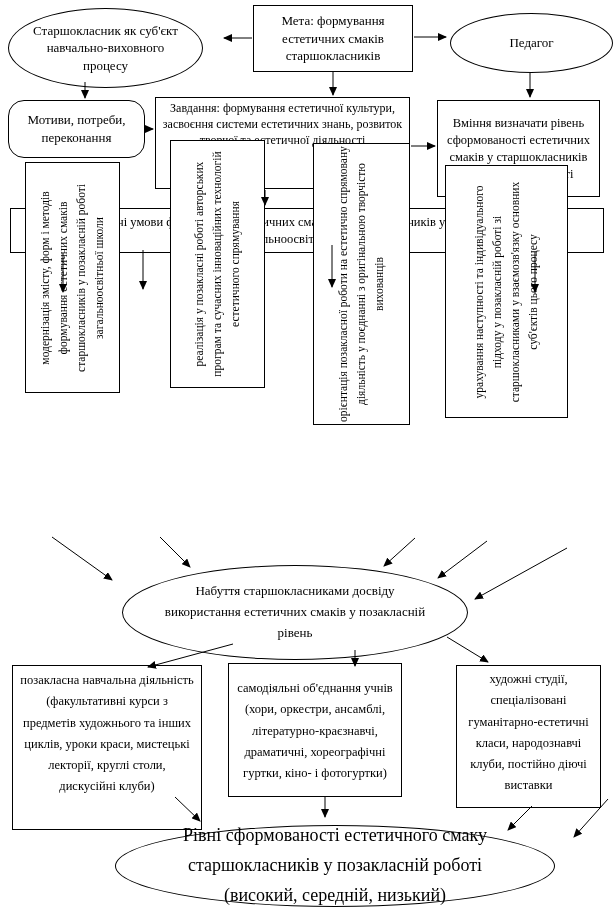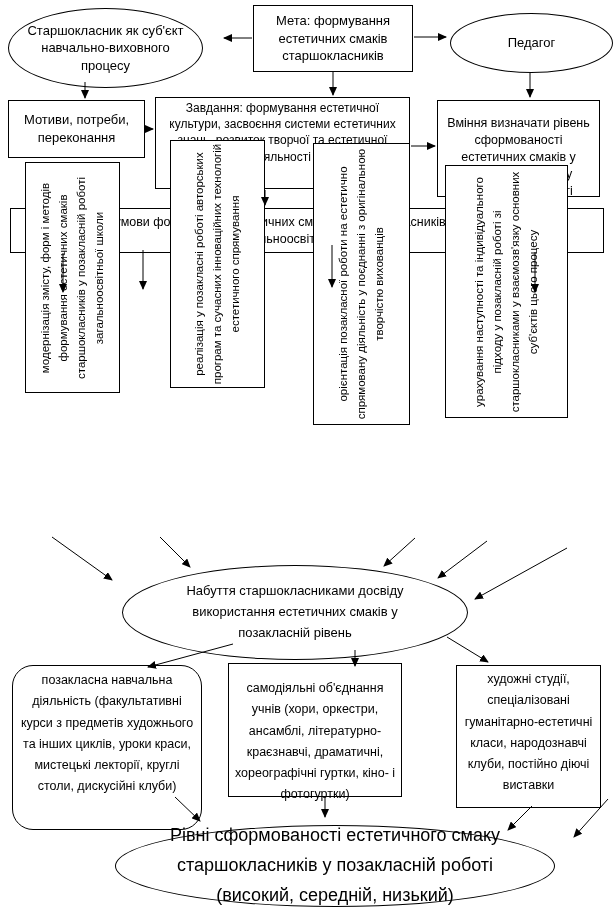--- a/index.html
+++ b/index.html
@@ -1,31 +1,31 @@
 <!DOCTYPE html>
 <html><head>
 <meta charset="utf-8">
 <style>
   html,body{margin:0;padding:0;background:#fff;}
   .page{
     position:relative;width:614px;height:910px;background:#fff;
-    font-family:Liberation Sans, sans-serif;color:#000;
+    font-family:Liberation Serif, serif;color:#000;
     overflow:hidden;
   }
   .node{position:absolute;box-sizing:border-box;display:flex;align-items:center;justify-content:center;text-align:center;line-height:1.35;}
   .rect{border:1px solid #000;background:transparent;}
   .ellipse{border:1px solid #000;border-radius:50%;background:transparent;}
 
   
   .student{left:8px;top:8px;width:195px;height:80px;font-size:13px;padding:0 14px;z-index:3;}
   .goal{left:253px;top:5px;width:160px;height:67px;font-size:13px;padding:0 6px;z-index:3;}
   .teacher{left:450px;top:13px;width:163px;height:60px;font-size:13px;z-index:3;}
 
   
-  .motives{left:8px;top:100px;width:137px;height:58px;font-size:13px;padding:0 0;z-index:1;}
+  .motives{left:8px;top:100px;width:137px;height:58px;font-size:13px;padding:0 0;z-index:1;border-radius:16px;}
   .tasks{left:155px;top:97px;width:255px;height:92px;font-size:12px;padding:2px 6px;align-items:flex-start;z-index:1;}
   .skills{left:437px;top:100px;width:163px;height:97px;font-size:12.5px;padding:14px 8px;align-items:flex-start;z-index:1;}
 
   
   .band{left:10px;top:208px;width:594px;height:45px;font-size:12.5px;padding:2px 10px;z-index:1;}
 
   
   .vbox{position:absolute;box-sizing:border-box;border:1px solid #000;background:#fff;z-index:2;}
   .v1{left:25px;top:162px;width:95px;height:231px;}
   .v2{left:170px;top:140px;width:95px;height:248px;}
@@ -36,21 +36,21 @@
          transform:translate(-50%,-50%) rotate(-90deg);}
   .v1 .vtext{width:225px;height:90px;}
   .v2 .vtext{width:242px;height:90px;}
   .v3 .vtext{width:276px;height:92px;}
   .v4 .vtext{width:247px;height:118px;}
 
   
   .experience{left:122px;top:565px;width:346px;height:95px;font-size:13px;padding:0 34px;line-height:1.6;z-index:3;overflow:visible;}
 
   
-  .form1{left:12px;top:665px;width:190px;height:165px;font-size:12.5px;line-height:1.7;padding:4px 6px;align-items:flex-start;overflow:visible;z-index:2;border-radius:21px;}
+  .form1{left:12px;top:665px;width:190px;height:165px;font-size:12.5px;line-height:1.7;padding:4px 6px;align-items:flex-start;overflow:visible;z-index:2;}
   .form2{left:228px;top:663px;width:174px;height:134px;font-size:12.5px;line-height:1.7;padding:14px 4px;align-items:flex-start;overflow:visible;z-index:2;}
   .form3{left:456px;top:665px;width:145px;height:143px;font-size:12.5px;line-height:1.7;padding:3px 6px;align-items:flex-start;overflow:visible;z-index:2;}
   .form1 .inner,.form2 .inner,.form3 .inner{width:100%;}
 
   
   .levels{left:115px;top:825px;width:440px;height:82px;font-size:18px;padding:0 42px;line-height:1.65;z-index:1;}
 
   
   svg.arrows{position:absolute;left:0;top:0;width:614px;height:910px;z-index:10;pointer-events:none;}
   svg.arrows line{stroke:#000;stroke-width:1;}

